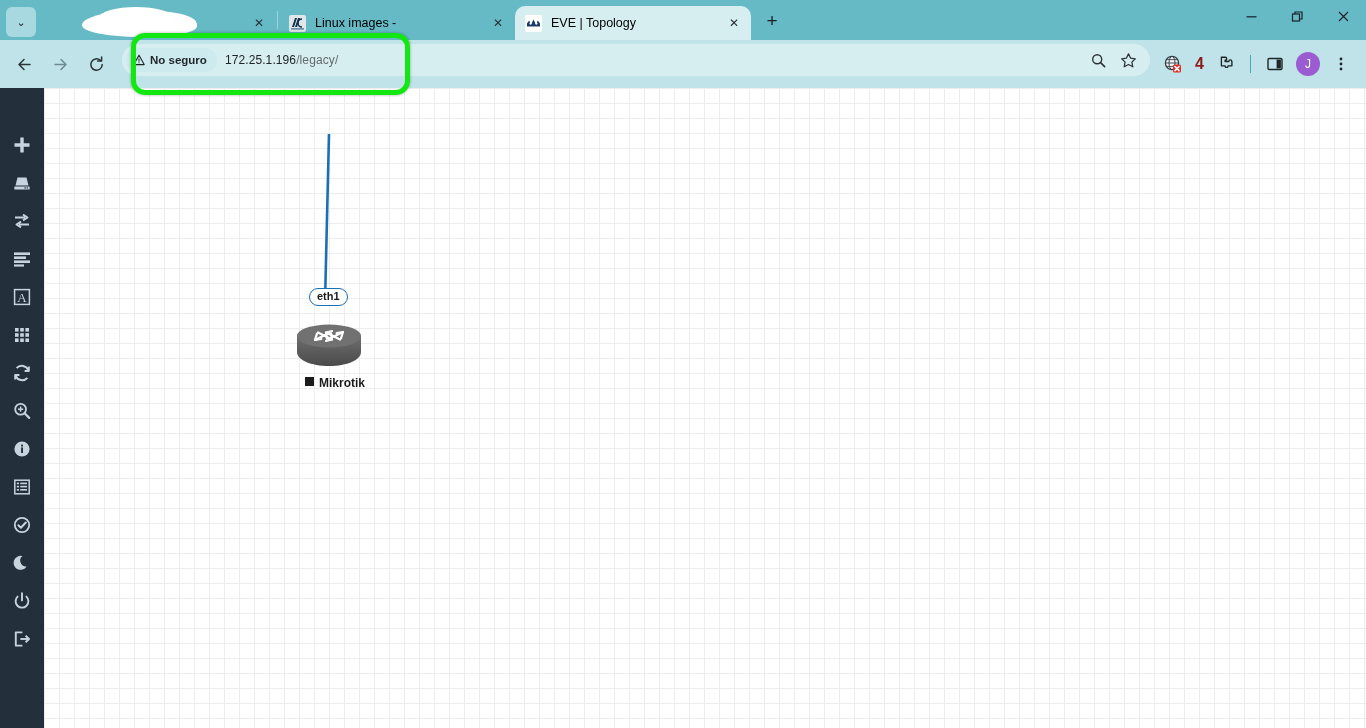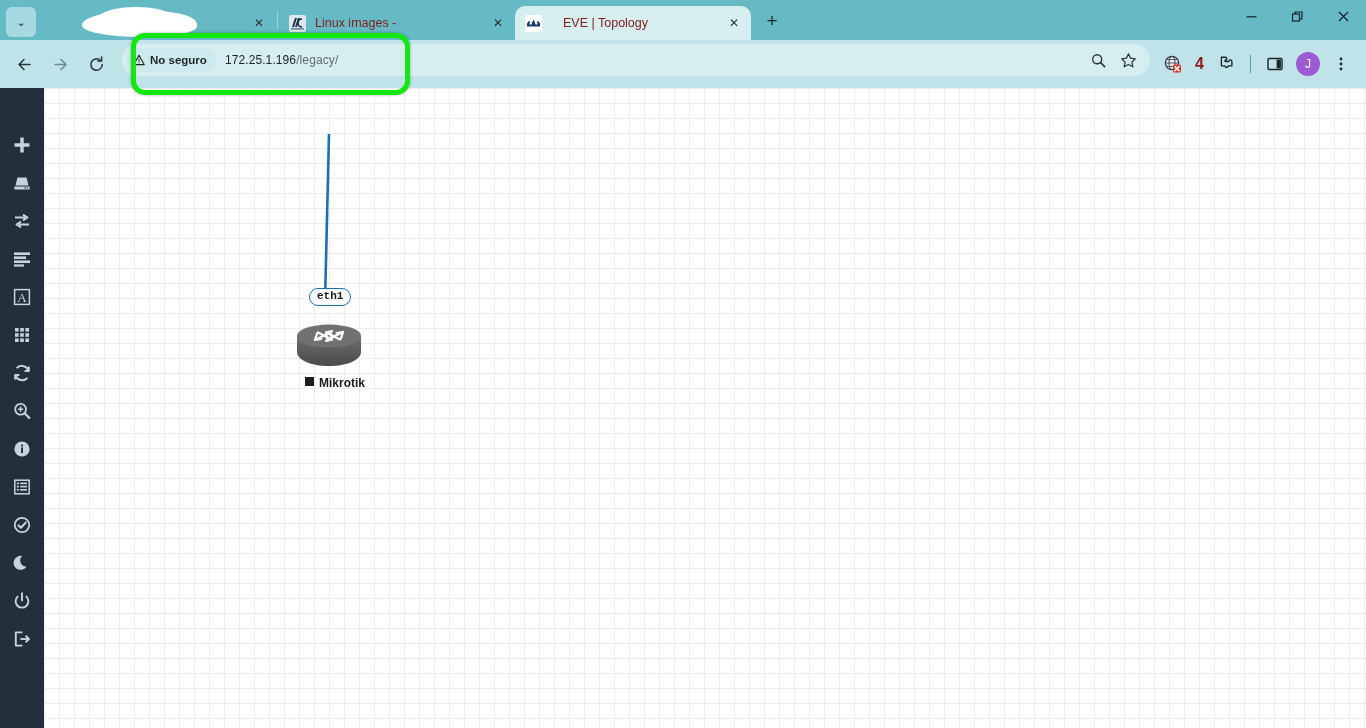--- a/index.html
+++ b/index.html
@@ -21,31 +21,31 @@
 
   .tab {
     height: 34px; width: 236px;
     border-radius: 10px 10px 0 0;
     display: flex; align-items: center;
     padding: 0 8px 0 10px;
     position: relative;
     font-size: 12.5px; color: #1f2325;
     background: transparent;
   }
-  .tab.active { background: #d6eef0; gap: 12px; }
+  .tab.active { background: #d6eef0; }
   .tab.first { width: 240px; }
   .tab .favicon {
     width: 17px; height: 17px; flex: 0 0 17px;
     margin-right: 9px; border-radius: 2px;
     display: flex; align-items: center; justify-content: center;
     font-size: 9px; overflow: hidden;
   }
   .tab .tabtitle {
     flex: 1; white-space: nowrap; overflow: hidden;
-    text-overflow: ellipsis; font-size: 12.5px; color: #7f1d1d;
+    text-overflow: ellipsis; font-size: 12.5px; color: #000000;
   }
   .tab .tabclose {
     width: 18px; height: 18px; flex: 0 0 18px;
     display: flex; align-items: center; justify-content: center;
     font-size: 12px; color: #2a3133; border-radius: 50%;
   }
   .tabsep { width: 1px; height: 18px; background: #9ed3da; align-self: center; margin: 0 1px; }
   .chevron-tab {
     width: 30px; height: 30px; margin-bottom: 3px; border-radius: 6px;
     background: #a8d9e0; display: flex; align-items: center; justify-content: center;
@@ -156,21 +156,21 @@
     display: inline-block; width: 9px; height: 9px;
     background: #1b1b1b; margin-right: 5px; vertical-align: 1px;
   }
 
   .link-line { position: absolute; }
   .iface-badge {
     position: absolute;
     background: #ffffff; border: 1.6px solid #1a6fb5;
     border-radius: 9px; padding: 1px 7px 2px;
     font-size: 11px; color: #1b1b1b; font-weight: bold;
-    white-space: nowrap; line-height: 13px; font-family: Liberation Mono, monospace;
+    white-space: nowrap; line-height: 13px;
   }
 
   .watermark {
     position: absolute; right: 46px; bottom: 22px;
     text-align: left; color: #c9c9c9; user-select: none;
   }
   .wm1 { font-size: 20px; line-height: 26px; color: #c6c6c6; }
   .wm2 { font-size: 13.5px; line-height: 20px; color: #c6c6c6; }
 </style>
 </head>

